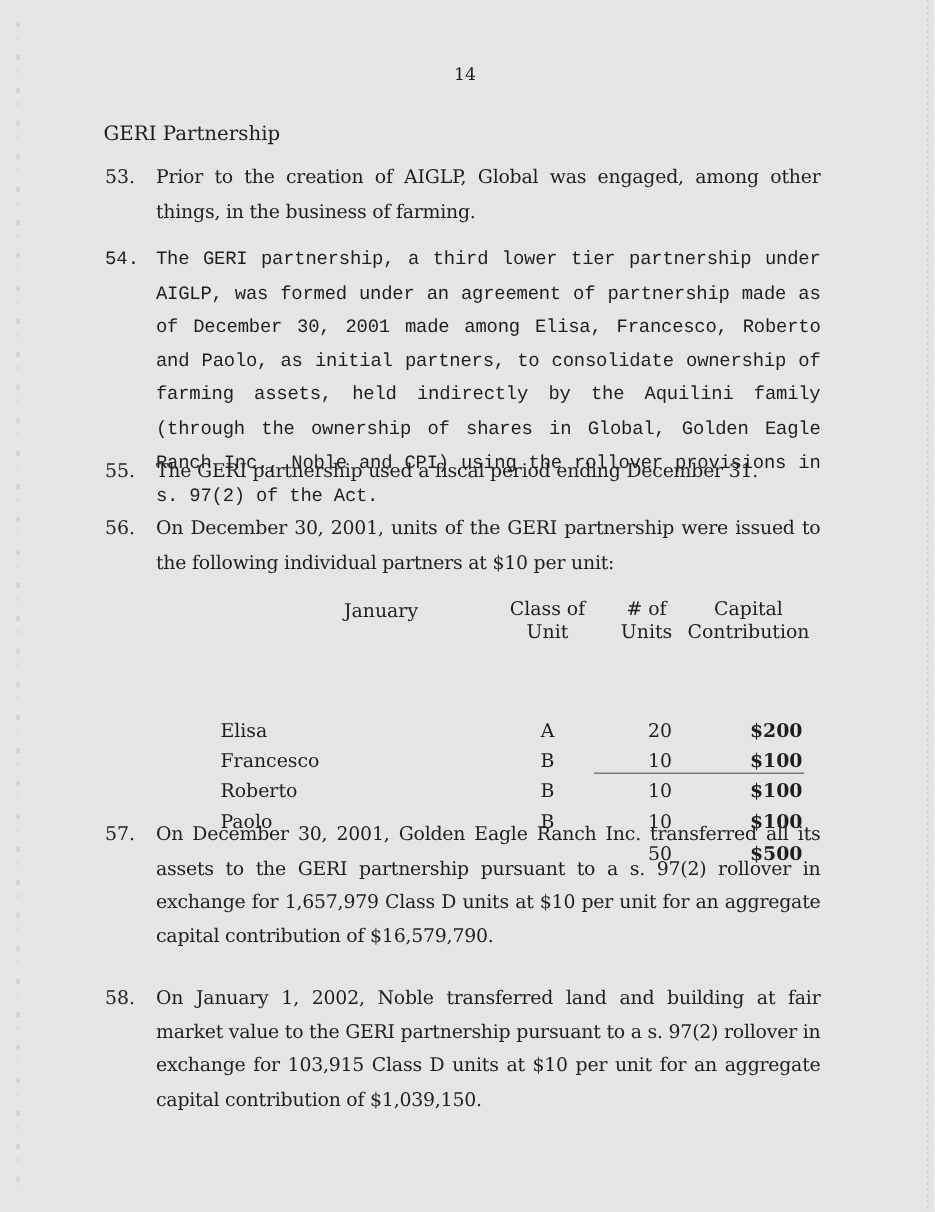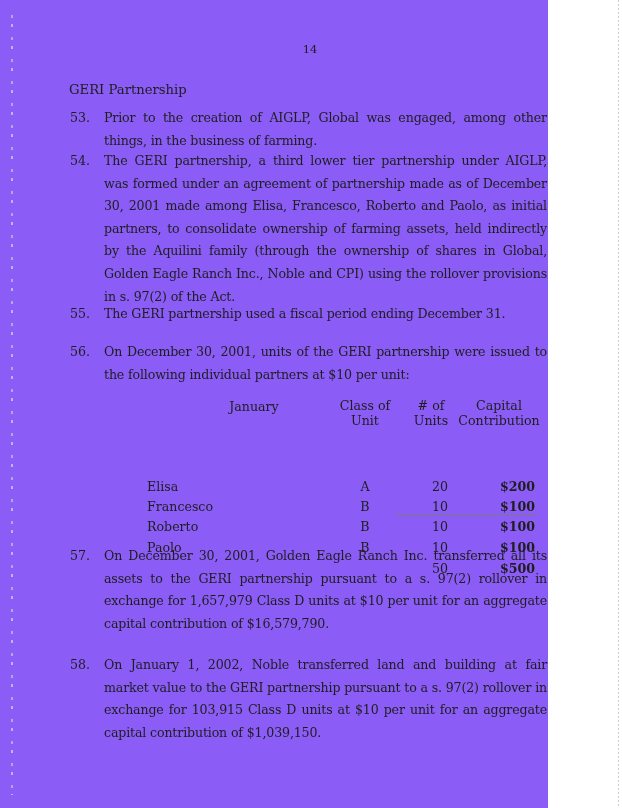--- a/index.html
+++ b/index.html
@@ -3,21 +3,21 @@
   <meta charset="utf-8">
   <style>
     html, body { margin: 0; padding: 0; }
     body {
       width: 623px; height: 808px; overflow: hidden;
       background: #ffffff;
       font-family: "DejaVu Serif", "Liberation Serif", serif;
       color: #1e1e1e;
       position: relative;
     }
-    .page { position: absolute; left: 0; top: 0; width: 548px; height: 808px; background: #8b5cf6; }
+    .page { position: absolute; left: 0; top: 0; width: 623px; height: 808px; background: #e5e5e5; }
     
     .edge-left {
       position: absolute; left: 11px; top: 15px; width: 2px; height: 780px;
       background: repeating-linear-gradient(to bottom, #c9c9c9 0 3px, transparent 3px 9px, #dadada 9px 12px, transparent 12px 22px);
       opacity: 0.7;
     }
     .edge-right {
       position: absolute; left: 618px; top: 0; width: 1px; height: 808px;
       background: repeating-linear-gradient(to bottom, #cfcfcf 0 2px, transparent 2px 4px);
     }
@@ -27,21 +27,21 @@
     .heading {
       position: absolute; left: 69px; top: 82px; font-size: 13.2px;
     }
     .para { position: absolute; left: 70px; width: 478px; font-size: 12.6px; }
     .para .num { position: absolute; left: 0; top: 0; width: 30px; }
     .para .text {
       margin-left: 34px; width: 443px; line-height: 22.6px; text-align: justify;
       text-align-last: left; letter-spacing: -0.15px;
     }
     .p53 { top: 107px; }
-    .p54 { top: 150px; }
+    .p54 { top: 162px; font-family: Liberation Mono, monospace; }
     .p55 { top: 303px; }
     .p56 { top: 341px; }
     .p57 { top: 545px; }
     .p58 { top: 654px; }
     .para .num { line-height: 22.6px; }
 
     .table { position: absolute; left: 0; top: 0; font-size: 12.6px; }
     .th { position: absolute; line-height: 15px; text-align: center; }
     .th-partner { left: 214px; top: 399px; width: 80px; }
     .th-class { left: 330px; top: 398px; width: 70px; }

